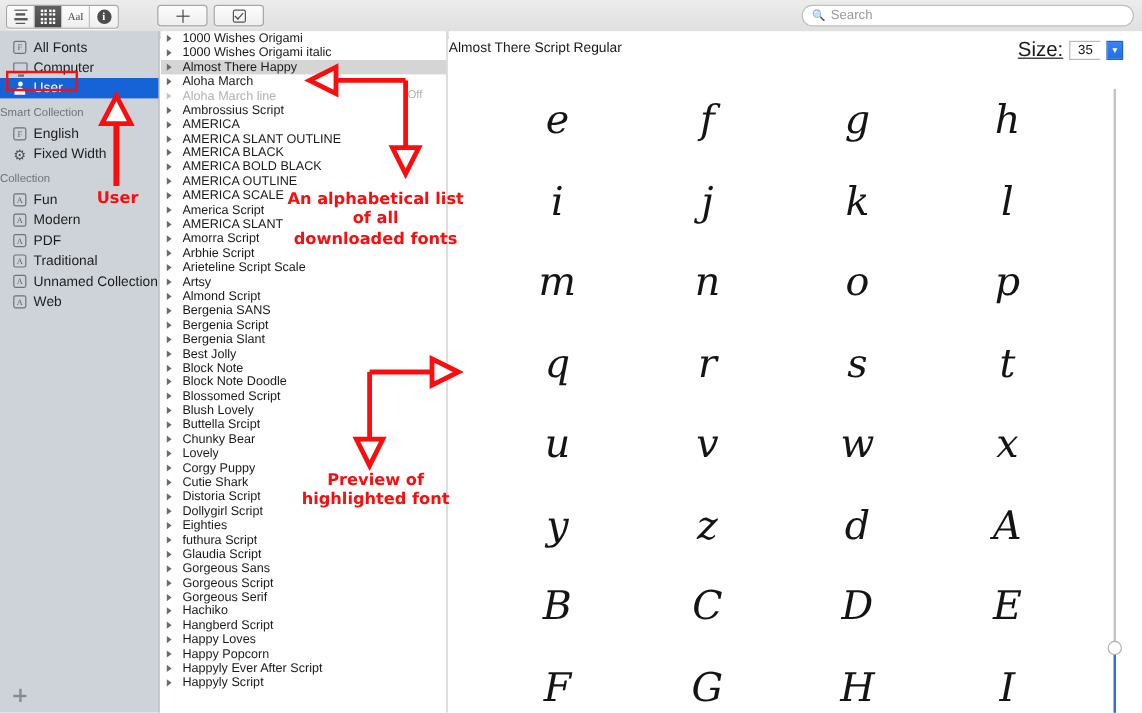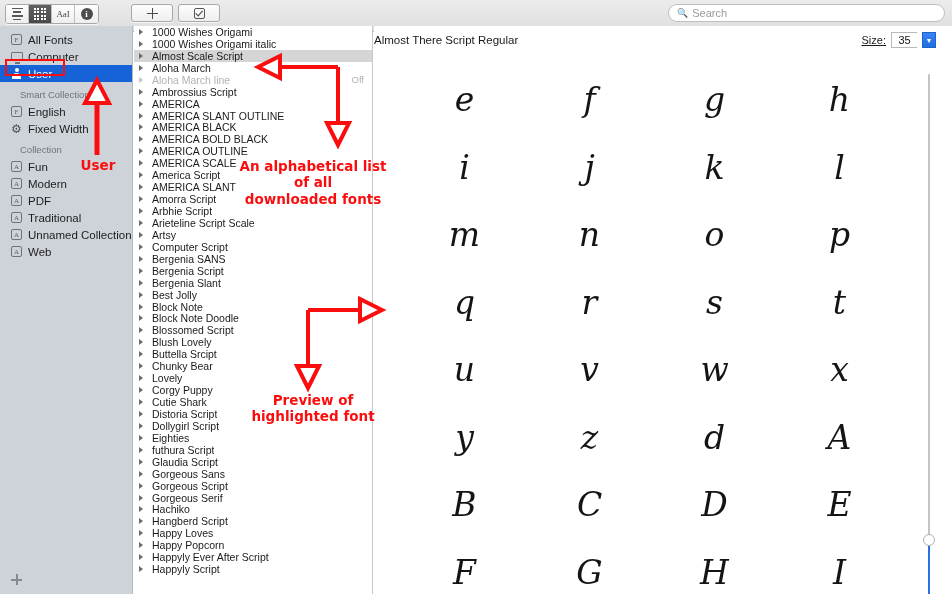--- a/index.html
+++ b/index.html
@@ -58,21 +58,21 @@
     display:flex;align-items:center;padding:0 8px;}
   .searchbox .sicon{color:#8a8a8a;font-size:9px;margin-right:4px;}
   .searchbox .sph{color:#9a9a9a;font-size:11px;}
 
   
   .sidebar{position:absolute;left:0;top:26px;width:133px;height:568px;
     background:#ced3da;border-right:1px solid #b6bcc4;box-sizing:border-box;}
   .sb-item{display:flex;align-items:center;height:17px;padding-left:10px;
     font-size:11.5px;color:#1d1d1d;}
   .sb-item.selected{background:#1663d8;color:#fff;}
-  .sb-hdr{font-size:9.5px;color:#6d737b;padding-left:20px;margin-top:6px;
+  .sb-hdr{font-size:9.5px;color:#6d737b;padding-left:0;margin-top:6px;
     margin-bottom:2px;height:13px;display:flex;align-items:center;}
   .sb-ic{width:13px;height:13px;margin-right:5px;display:flex;
     align-items:center;justify-content:center;flex:0 0 13px;}
   .ic-box{width:11px;height:11px;border:1px solid #6d737b;border-radius:2px;
     box-sizing:border-box;display:flex;align-items:center;justify-content:center;
     font-size:7px;color:#5a5f66;font-family:"Liberation Serif",serif;}
   .ic-mon{width:12px;height:9px;border:1.3px solid #6d737b;border-radius:1px;
     box-sizing:border-box;position:relative;}
   .ic-mon:after{content:"";position:absolute;left:3.5px;top:9px;width:5px;height:1.5px;background:#6d737b;}
   .ic-user{width:11px;height:11px;position:relative;}
@@ -90,29 +90,29 @@
   .fontlist{position:absolute;left:134px;top:26px;width:239px;height:568px;
     background:#fff;border-right:1px solid #c9c9c9;box-sizing:border-box;overflow:hidden;}
   .frow{display:flex;align-items:center;height:11.95px;padding-left:5px;
     font-size:10.5px;color:#1a1a1a;box-sizing:border-box;}
   .frow.selected{background:#d5d5d5;}
   .frow.dim{color:#b2b2b2;}
   .tri{width:0;height:0;border-left:4px solid #6b6b6b;border-top:3px solid transparent;
     border-bottom:3px solid transparent;margin-right:5px;flex:0 0 4px;}
   .frow.dim .tri{border-left-color:#c4c4c4;}
   .fname{white-space:nowrap;overflow:hidden;text-overflow:ellipsis;}
-  .offlbl{margin-left:auto;margin-right:8px;font-size:9.5px;color:#b2b2b2;}
+  .offlbl{margin-left:auto;margin-right:20px;font-size:9.5px;color:#b2b2b2;}
 
   
   .preview{position:absolute;left:374px;top:26px;width:578px;height:568px;background:#fff;}
   .pv-head{position:relative;height:28px;}
   .pv-title{position:absolute;left:0;right:0;top:8px;text-align:left;
     font-size:11.5px;color:#1a1a1a;}
   .pv-size{position:absolute;right:16px;top:6px;display:flex;align-items:center;gap:5px;}
-  .pv-size .lbl{font-size:11px;color:#1a1a1a;text-decoration:underline;}
+  .pv-size .lbl{font-size:17px;color:#1a1a1a;text-decoration:underline;}
   .sizefield{width:26px;height:16px;border:1px solid #b9b9b9;background:#fff;
     font-size:11px;color:#111;display:flex;align-items:center;justify-content:center;
     box-sizing:border-box;border-right:none;}
   .sizestep{width:14px;height:16px;background:linear-gradient(to bottom,#3b82f6,#1f6fe0);
     border:1px solid #1e63c8;box-sizing:border-box;display:flex;
     align-items:center;justify-content:center;color:#fff;font-size:7px;line-height:1;}
   .glyphgrid{position:absolute;left:28px;top:40px;width:500px;
     display:grid;grid-template-columns:repeat(4,1fr);grid-auto-rows:67.5px;}
   .glyph{display:flex;align-items:center;justify-content:center;
     font-family:"DejaVu Serif",serif;font-style:italic;font-size:33px;color:#141414;}
@@ -272,21 +272,21 @@
       <div class="frow">
         <span class="tri"></span>
         <span class="fname">1000 Wishes Origami</span>
       </div>
       <div class="frow">
         <span class="tri"></span>
         <span class="fname">1000 Wishes Origami italic</span>
       </div>
       <div class="frow selected">
         <span class="tri"></span>
-        <span class="fname">Almost Scale Script</span>
+        <span class="fname">Almost There Happy</span>
       </div>
       <div class="frow">
         <span class="tri"></span>
         <span class="fname">Aloha March</span>
       </div>
       <div class="frow dim">
         <span class="tri"></span>
         <span class="fname">Aloha March line</span>
         <span class="offlbl">Off</span>
       </div>
@@ -337,21 +337,21 @@
       <div class="frow">
         <span class="tri"></span>
         <span class="fname">Arieteline Script Scale</span>
       </div>
       <div class="frow">
         <span class="tri"></span>
         <span class="fname">Artsy</span>
       </div>
       <div class="frow">
         <span class="tri"></span>
-        <span class="fname">Computer Script</span>
+        <span class="fname">Almond Script</span>
       </div>
       <div class="frow">
         <span class="tri"></span>
         <span class="fname">Bergenia SANS</span>
       </div>
       <div class="frow">
         <span class="tri"></span>
         <span class="fname">Bergenia Script</span>
       </div>
       <div class="frow">

